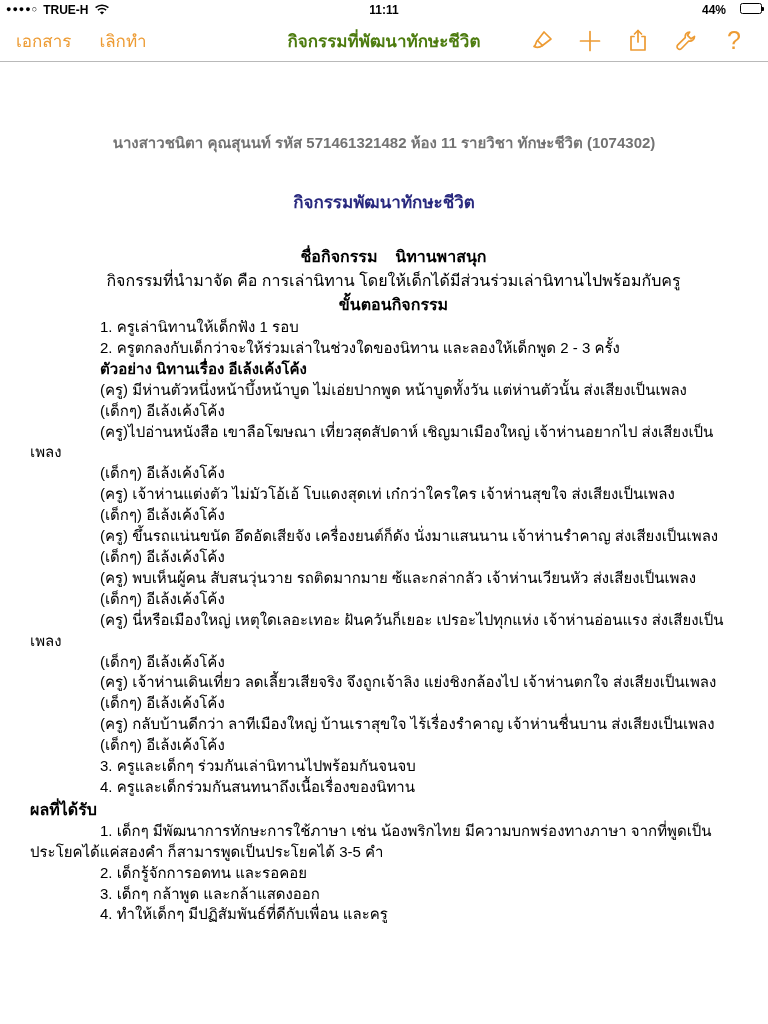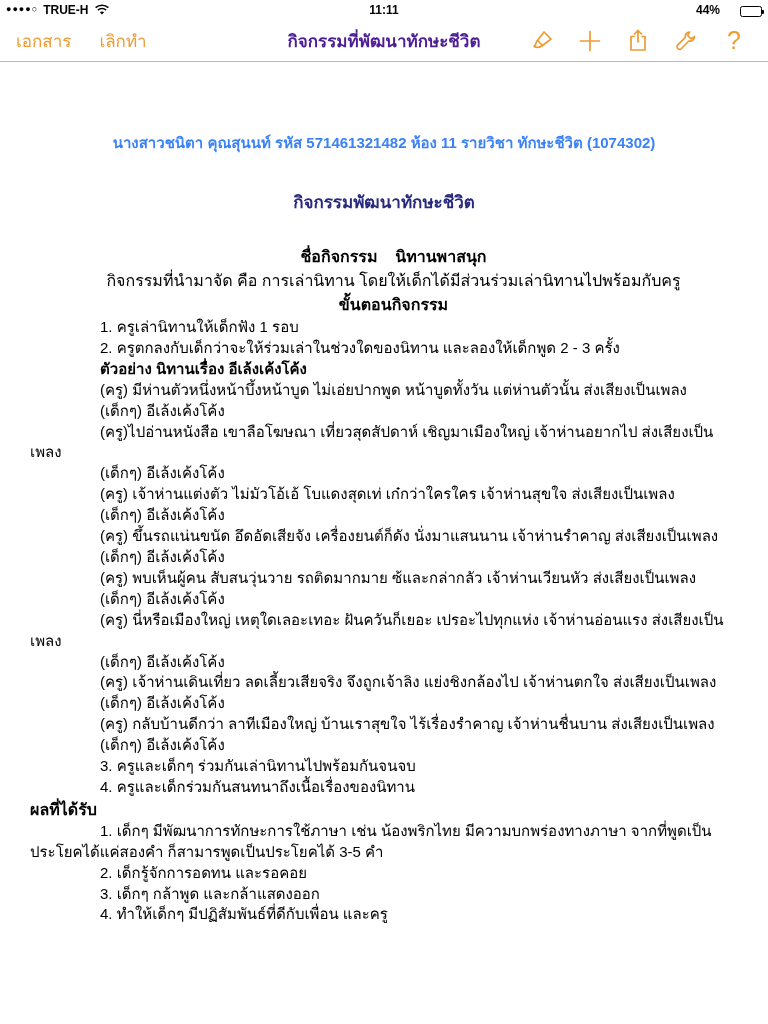--- a/index.html
+++ b/index.html
@@ -8,35 +8,35 @@
 
   
   .statusbar { position:absolute; left:0; top:0; width:768px; height:20px;
                display:flex; align-items:center; justify-content:space-between;
                padding:0 6px; font-size:12px; font-weight:700; color:#000; }
   .sb-left { display:flex; align-items:center; gap:5px; }
   .signal-dots { font-size:9px; letter-spacing:1px; position:relative; top:-1px; }
   .carrier { font-size:12px; font-weight:700; }
   .wifi-icon svg { display:block; }
   .sb-center { position:absolute; left:50%; transform:translateX(-50%); font-size:12px; font-weight:700; }
-  .sb-right { display:flex; align-items:flex-end; gap:20px; }
+  .sb-right { display:flex; align-items:flex-start; gap:14px; }
   .battery { position:relative; width:22px; height:11px; border:1px solid #000;
              border-radius:2.5px; padding:1px; }
   .battery .fill { height:100%; background:#000; border-radius:1px; }
   .battery .nub { position:absolute; right:-3px; top:3px; width:2px; height:4px;
                   background:#000; border-radius:0 1px 1px 0; }
 
   
   .toolbar { position:absolute; left:0; top:20px; width:768px; height:42px;
              background:#fff; border-bottom:1px solid #b9b9b9;
              display:flex; align-items:center; }
   .tb-left { display:flex; align-items:center; gap:28px; padding-left:16px; }
   .tb-btn-text { font-size:17px; color:#ED9B33; cursor:pointer; white-space:nowrap; }
   .tb-title { position:absolute; left:50%; transform:translateX(-50%);
-              font-size:17px; font-weight:700; color:#4c1d95; white-space:nowrap; }
+              font-size:17px; font-weight:700; color:#4d7c0f; white-space:nowrap; }
   .tb-right { position:absolute; right:10px; display:flex; align-items:center; }
   .tb-icon { width:48px; height:36px; display:flex; align-items:center;
              justify-content:center; cursor:pointer; color:#ED9B33; }
   .tb-icon svg { display:block; }
   .q-glyph { font-size:25px; font-weight:400; color:#ED9B33; font-family:"Liberation Sans",sans-serif; }
 
   
   .doc { position:absolute; left:0; top:63px; width:768px; height:961px; background:#fff; }
   .doc-header { margin-top:68px; text-align:center; font-size:15px; font-weight:700; }
   .doc-title  { margin-top:33px; text-align:center; font-size:17px; font-weight:700; }
@@ -103,21 +103,21 @@
         <path d="M21.5 8.5 C21.5 11.5 18.8 13.8 15.8 13 L8.5 20.5 C7.5 21.5 5.8 21.5 4.8 20.5 C3.8 19.5 3.8 17.8 4.8 16.8 L12.2 9.6 C11.4 6.6 13.7 4 16.7 4 L14.5 7.3 L18 10.8 L21.3 8.6 Z"></path>
       </svg>
     </span>
     <span class="tb-icon">
         <span class="q-glyph">?</span>
       </span>
   </div>
 </div>
 
 <div class="doc">
-  <div class="doc-header" style="color: #3b82f6;">นางสาวชนิตา คุณสุนนท์ รหัส 571461321482 ห้อง 11 รายวิชา ทักษะชีวิต (1074302)</div>
+  <div class="doc-header" style="color: #737373;">นางสาวชนิตา คุณสุนนท์ รหัส 571461321482 ห้อง 11 รายวิชา ทักษะชีวิต (1074302)</div>
   <div class="doc-title" style="color: rgb(40, 40, 126);">กิจกรรมพัฒนาทักษะชีวิต</div>
   <div class="doc-body">
       <div class="line heading bold">ชื่อกิจกรรม    นิทานพาสนุก</div>
       <div class="line heading">กิจกรรมที่นำมาจัด คือ การเล่านิทาน โดยให้เด็กได้มีส่วนร่วมเล่านิทานไปพร้อมกับครู</div>
       <div class="line heading bold">ขั้นตอนกิจกรรม</div>
       <div class="line tab">1. ครูเล่านิทานให้เด็กฟัง 1 รอบ</div>
       <div class="line tab">2. ครูตกลงกับเด็กว่าจะให้ร่วมเล่าในช่วงใดของนิทาน และลองให้เด็กพูด 2 - 3 ครั้ง</div>
       <div class="line tab bold">ตัวอย่าง นิทานเรื่อง อีเล้งเค้งโค้ง</div>
       <div class="line tab">(ครู) มีห่านตัวหนึ่งหน้าบึ้งหน้าบูด ไม่เอ่ยปากพูด หน้าบูดทั้งวัน แต่ห่านตัวนั้น ส่งเสียงเป็นเพลง</div>
       <div class="line tab">(เด็กๆ) อีเล้งเค้งโค้ง</div>

